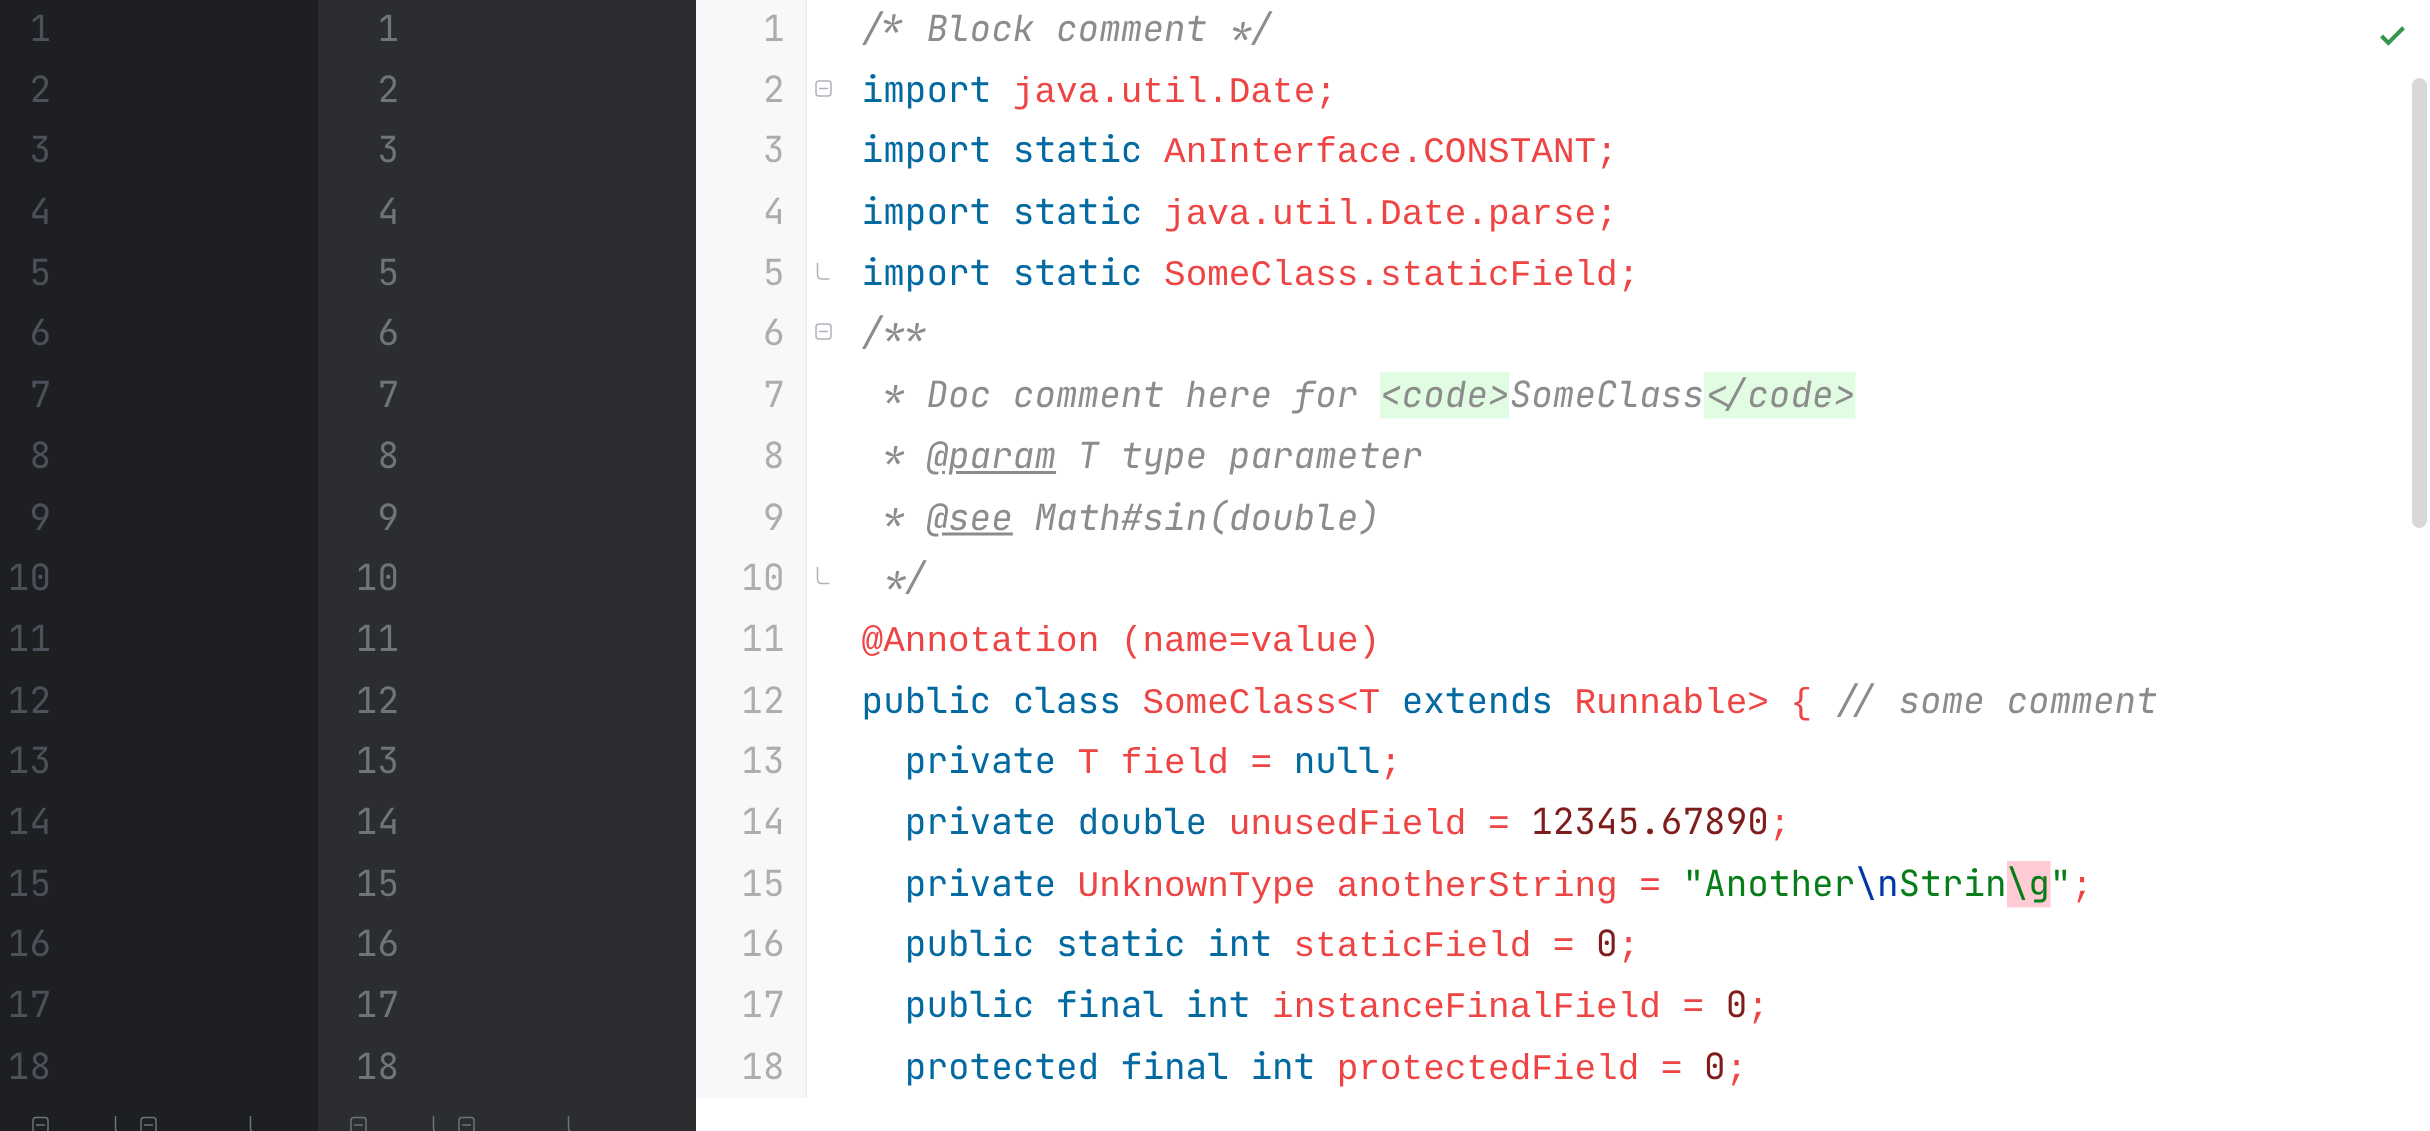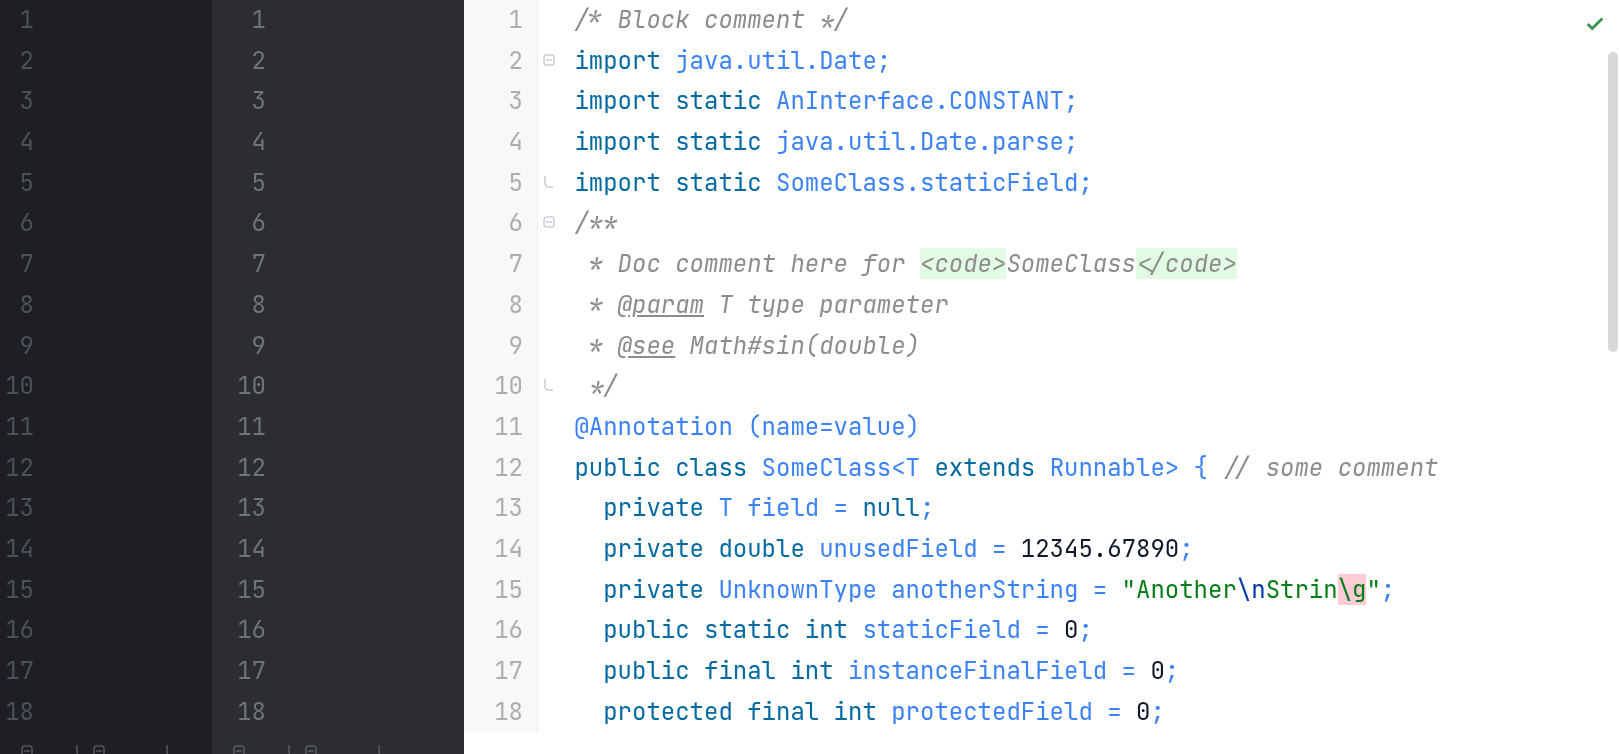--- a/index.html
+++ b/index.html
@@ -15,24 +15,24 @@
 .gut-light { color:#adadad; background:#f7f8fa; border-right:1px solid #ebecf0; }
 .row { height:40.7px; line-height:40.7px; font-size:24px; white-space:pre; }
 .codecol { display:inline-block; vertical-align:top; }
 .fold { display:inline-block; width:18px; text-align:center; color:#7a7e85; font-size:14px; vertical-align:top; position:relative; }
 .fold-light { color:#aeb3bb; }
 .fold svg { width:12px; height:12px; }
 
 
 .l-cmt    { color:#8c8c8c; font-style:italic; }
 .l-key    { color:#0369a1; }
-.l-txt    { color:#3b82f6; }
+.l-txt    { color:#ef4444;font-family:Liberation Mono, monospace; }
 .l-doc    { color:#8c8c8c; font-style:italic; }
 .l-doc-u  { color:#8c8c8c; font-style:italic; text-decoration:underline; }
-.l-num    { color:#0f172a;text-align:right; }
+.l-num    { color:#7f1d1d;text-align:right; }
 .l-str    { color:#067d17; }
 .l-esc    { color:#0037a6; }
 .l-bad    { background:#ffccd6; color:#067d17; }
 .l-hl     { background:#e2fce3; }
 
 .check { position:absolute; top:8px; right:14px; color:#369650; font-size:26px; }
 .scrollbar { position:absolute; right:2px; top:52px; width:10px; height:300px; background:#d8d8d8; border-radius:6px; }
 </style>
 </head>
 <body>

